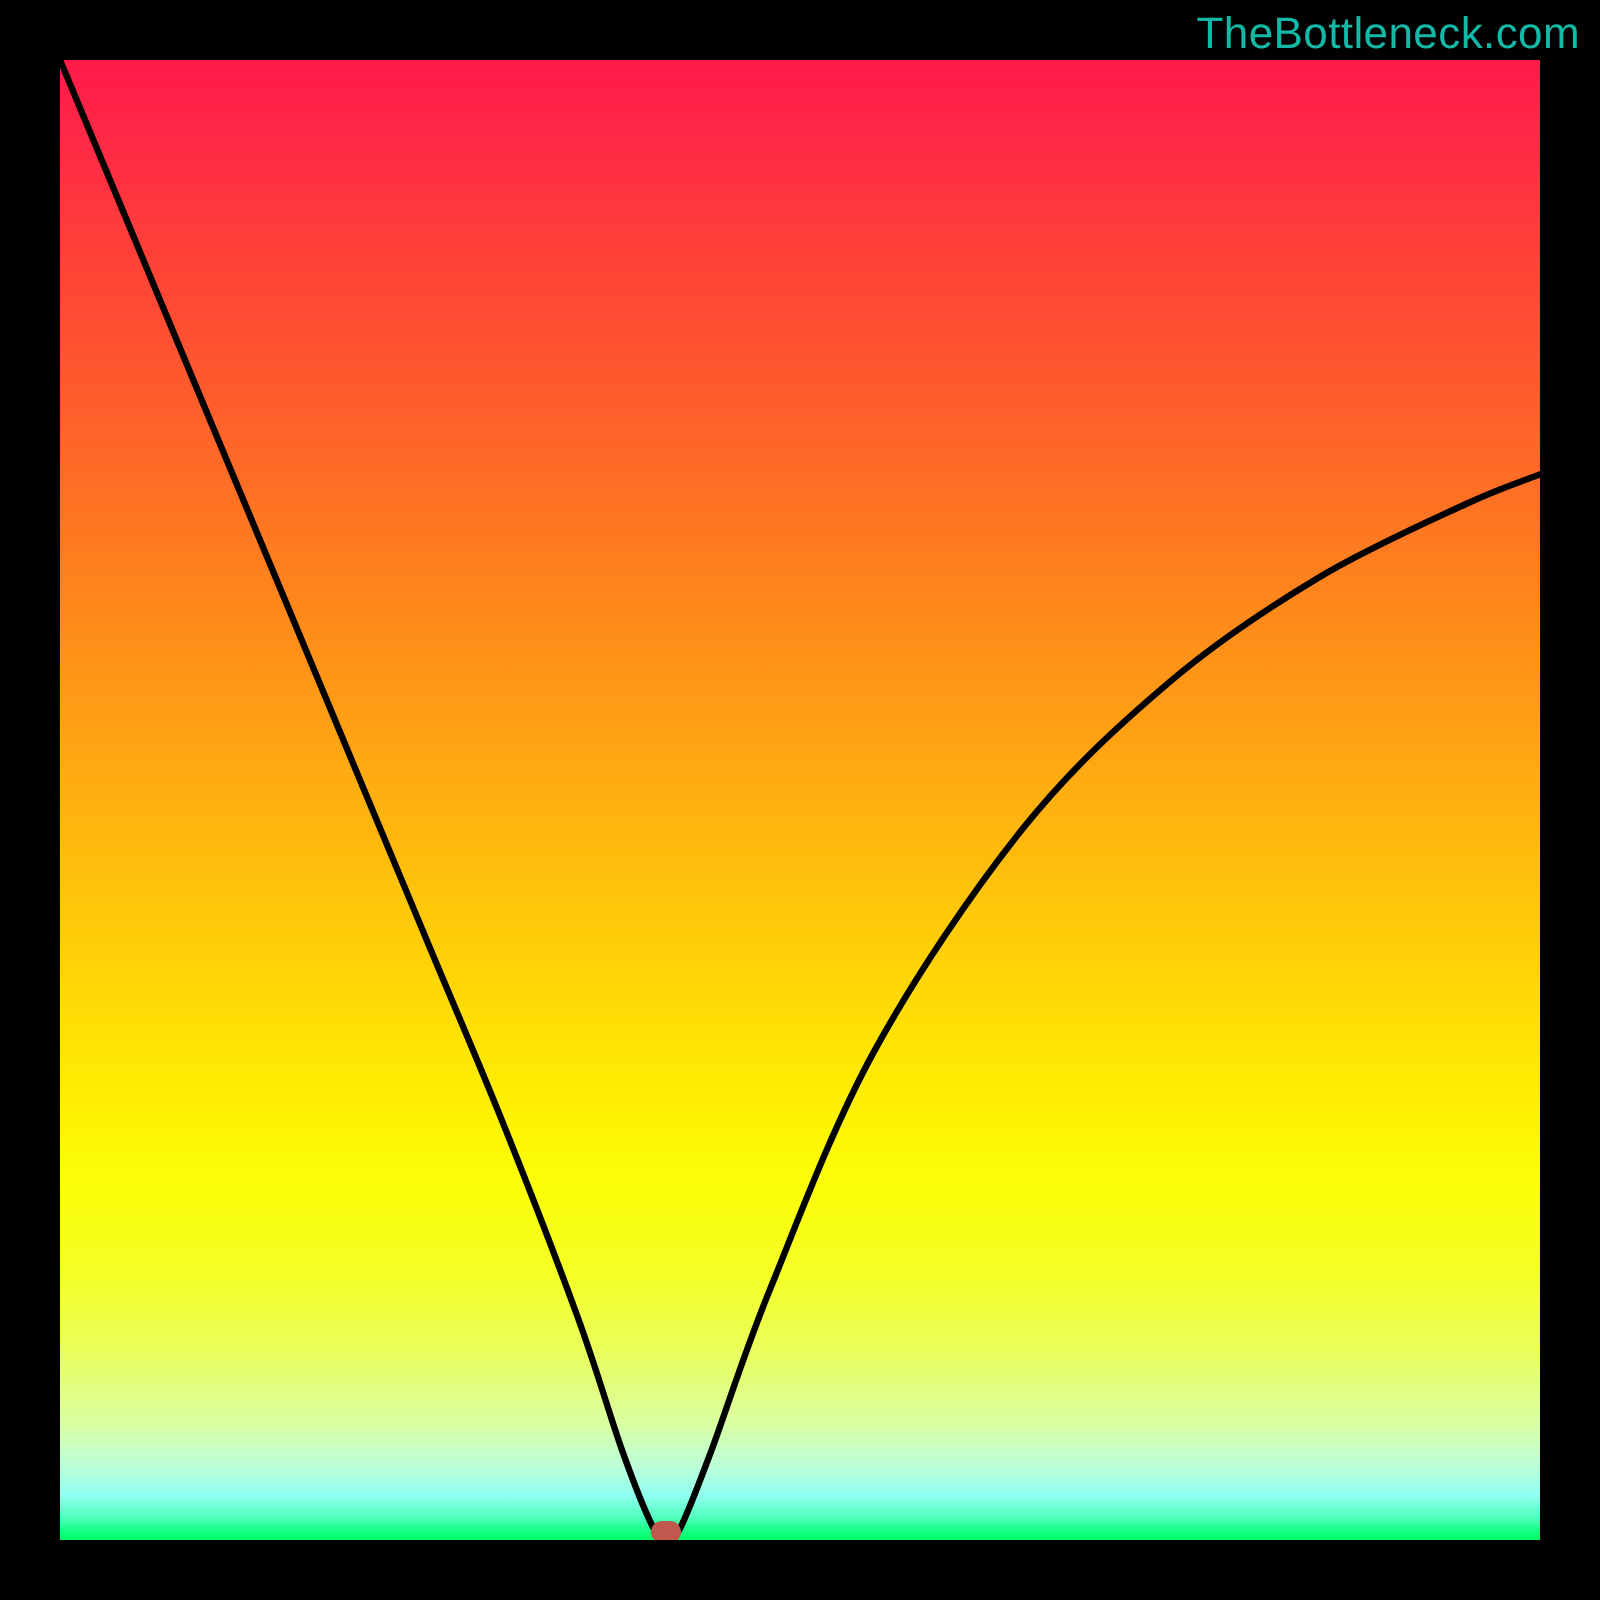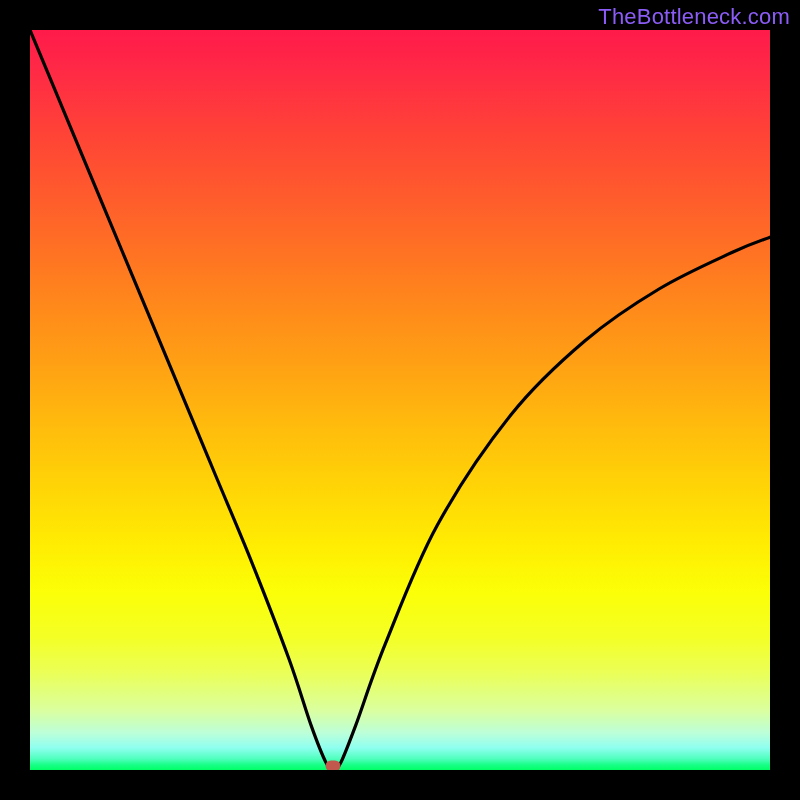--- a/index.html
+++ b/index.html
@@ -52,21 +52,21 @@
       #8ffff0 97%,
       #4fffbd 98.5%,
       #18ff88 99.3%,
       #00ff66 100%
     );
   }
   .watermark {
     position: absolute;
     top: 4px;
     right: 10px;
-    color: #8b5cf6;
+    color: #14b8a6;
     font-size: 22px;
     letter-spacing: 0.2px;
     font-weight: 400;
   }
   svg.curve {
     position: absolute;
     top: 0;
     left: 0;
     width: 100%;
     height: 100%;

